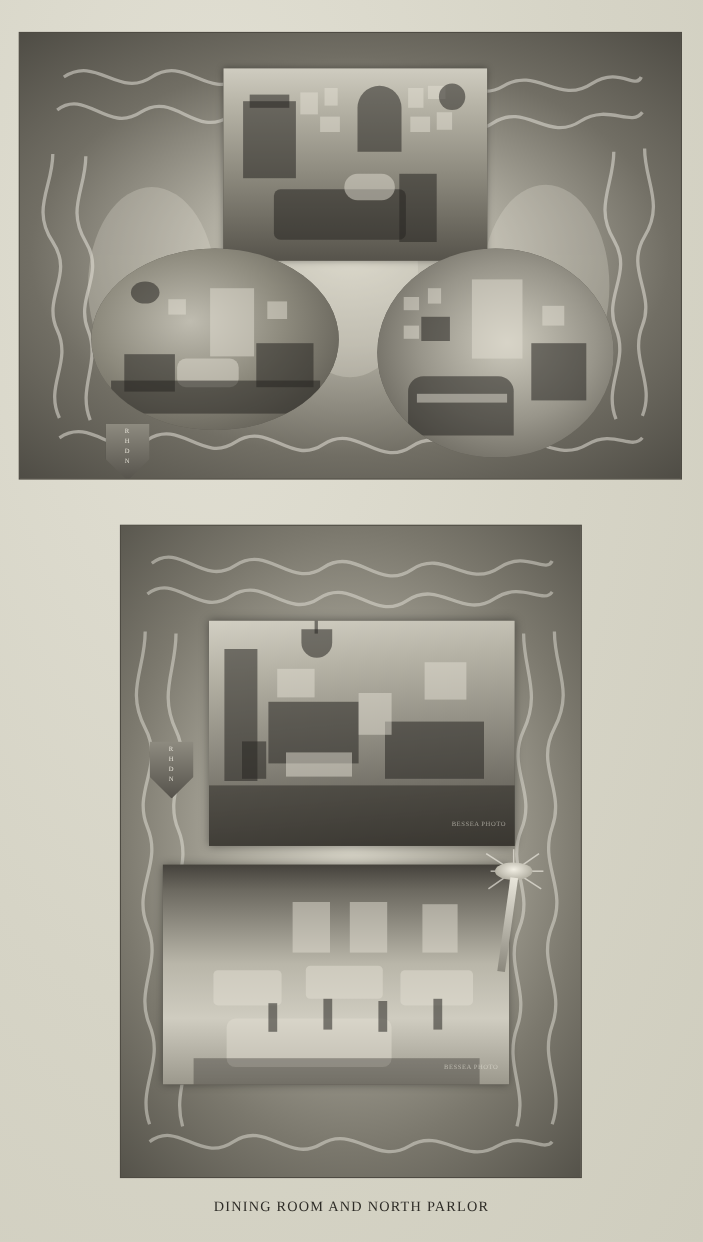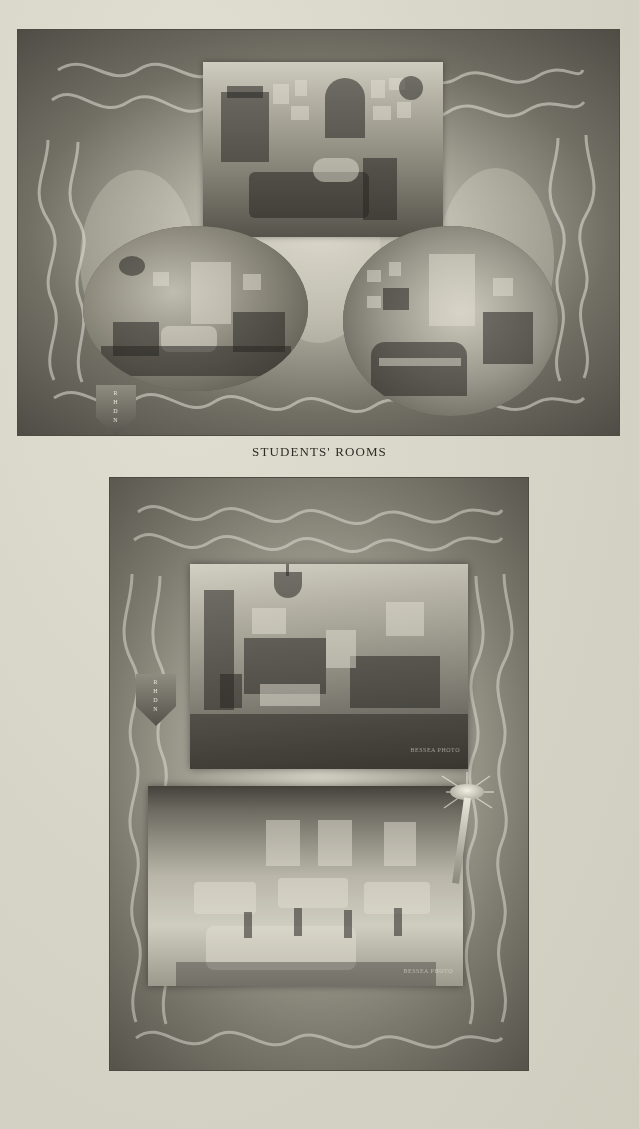--- a/index.html
+++ b/index.html
@@ -290,21 +290,20 @@
     </div>
 
     <div class="shield" style="left:78px;top:355px;">
       <span style="top:5px;">R</span>
       <span style="top:14px;">H</span>
       <span style="top:23px;">D</span>
       <span style="top:32px;">N</span>
     </div>
   </div>
 
-  <div class="caption" style="top:444px;">STUDENTS' ROOMS</div>
 
   <div class="plate-bottom">
     <div class="vign"></div>
 
     <div class="squiggle">
       <svg viewBox="0 0 418 592" preserveAspectRatio="none">
         <g fill="none" stroke="rgba(245,243,233,0.5)" stroke-width="3">
           <path d="M28,34 C54,14 74,56 104,36 C134,16 154,58 184,38 C214,18 234,60 264,40 C294,20 314,58 344,38 C368,22 386,44 392,32"></path>
           <path d="M24,62 C50,42 70,84 100,64 C130,44 150,86 180,66 C210,46 230,88 260,68 C290,48 310,86 340,66 C364,50 384,72 392,60"></path>
           <path d="M22,96 C22,130 4,150 22,184 C40,218 10,240 24,274 C38,308 10,330 24,364 C38,398 12,420 26,454 C40,488 14,510 26,544"></path>
@@ -372,14 +371,15 @@
     </div>
 
     <div class="shield" style="left:26px;top:196px;">
       <span style="top:5px;">R</span>
       <span style="top:14px;">H</span>
       <span style="top:23px;">D</span>
       <span style="top:32px;">N</span>
     </div>
   </div>
 
+  <div class="caption" style="top:1089px;">DINING ROOM AND NORTH PARLOR</div>
 
 </div>
 
 </body></html>

